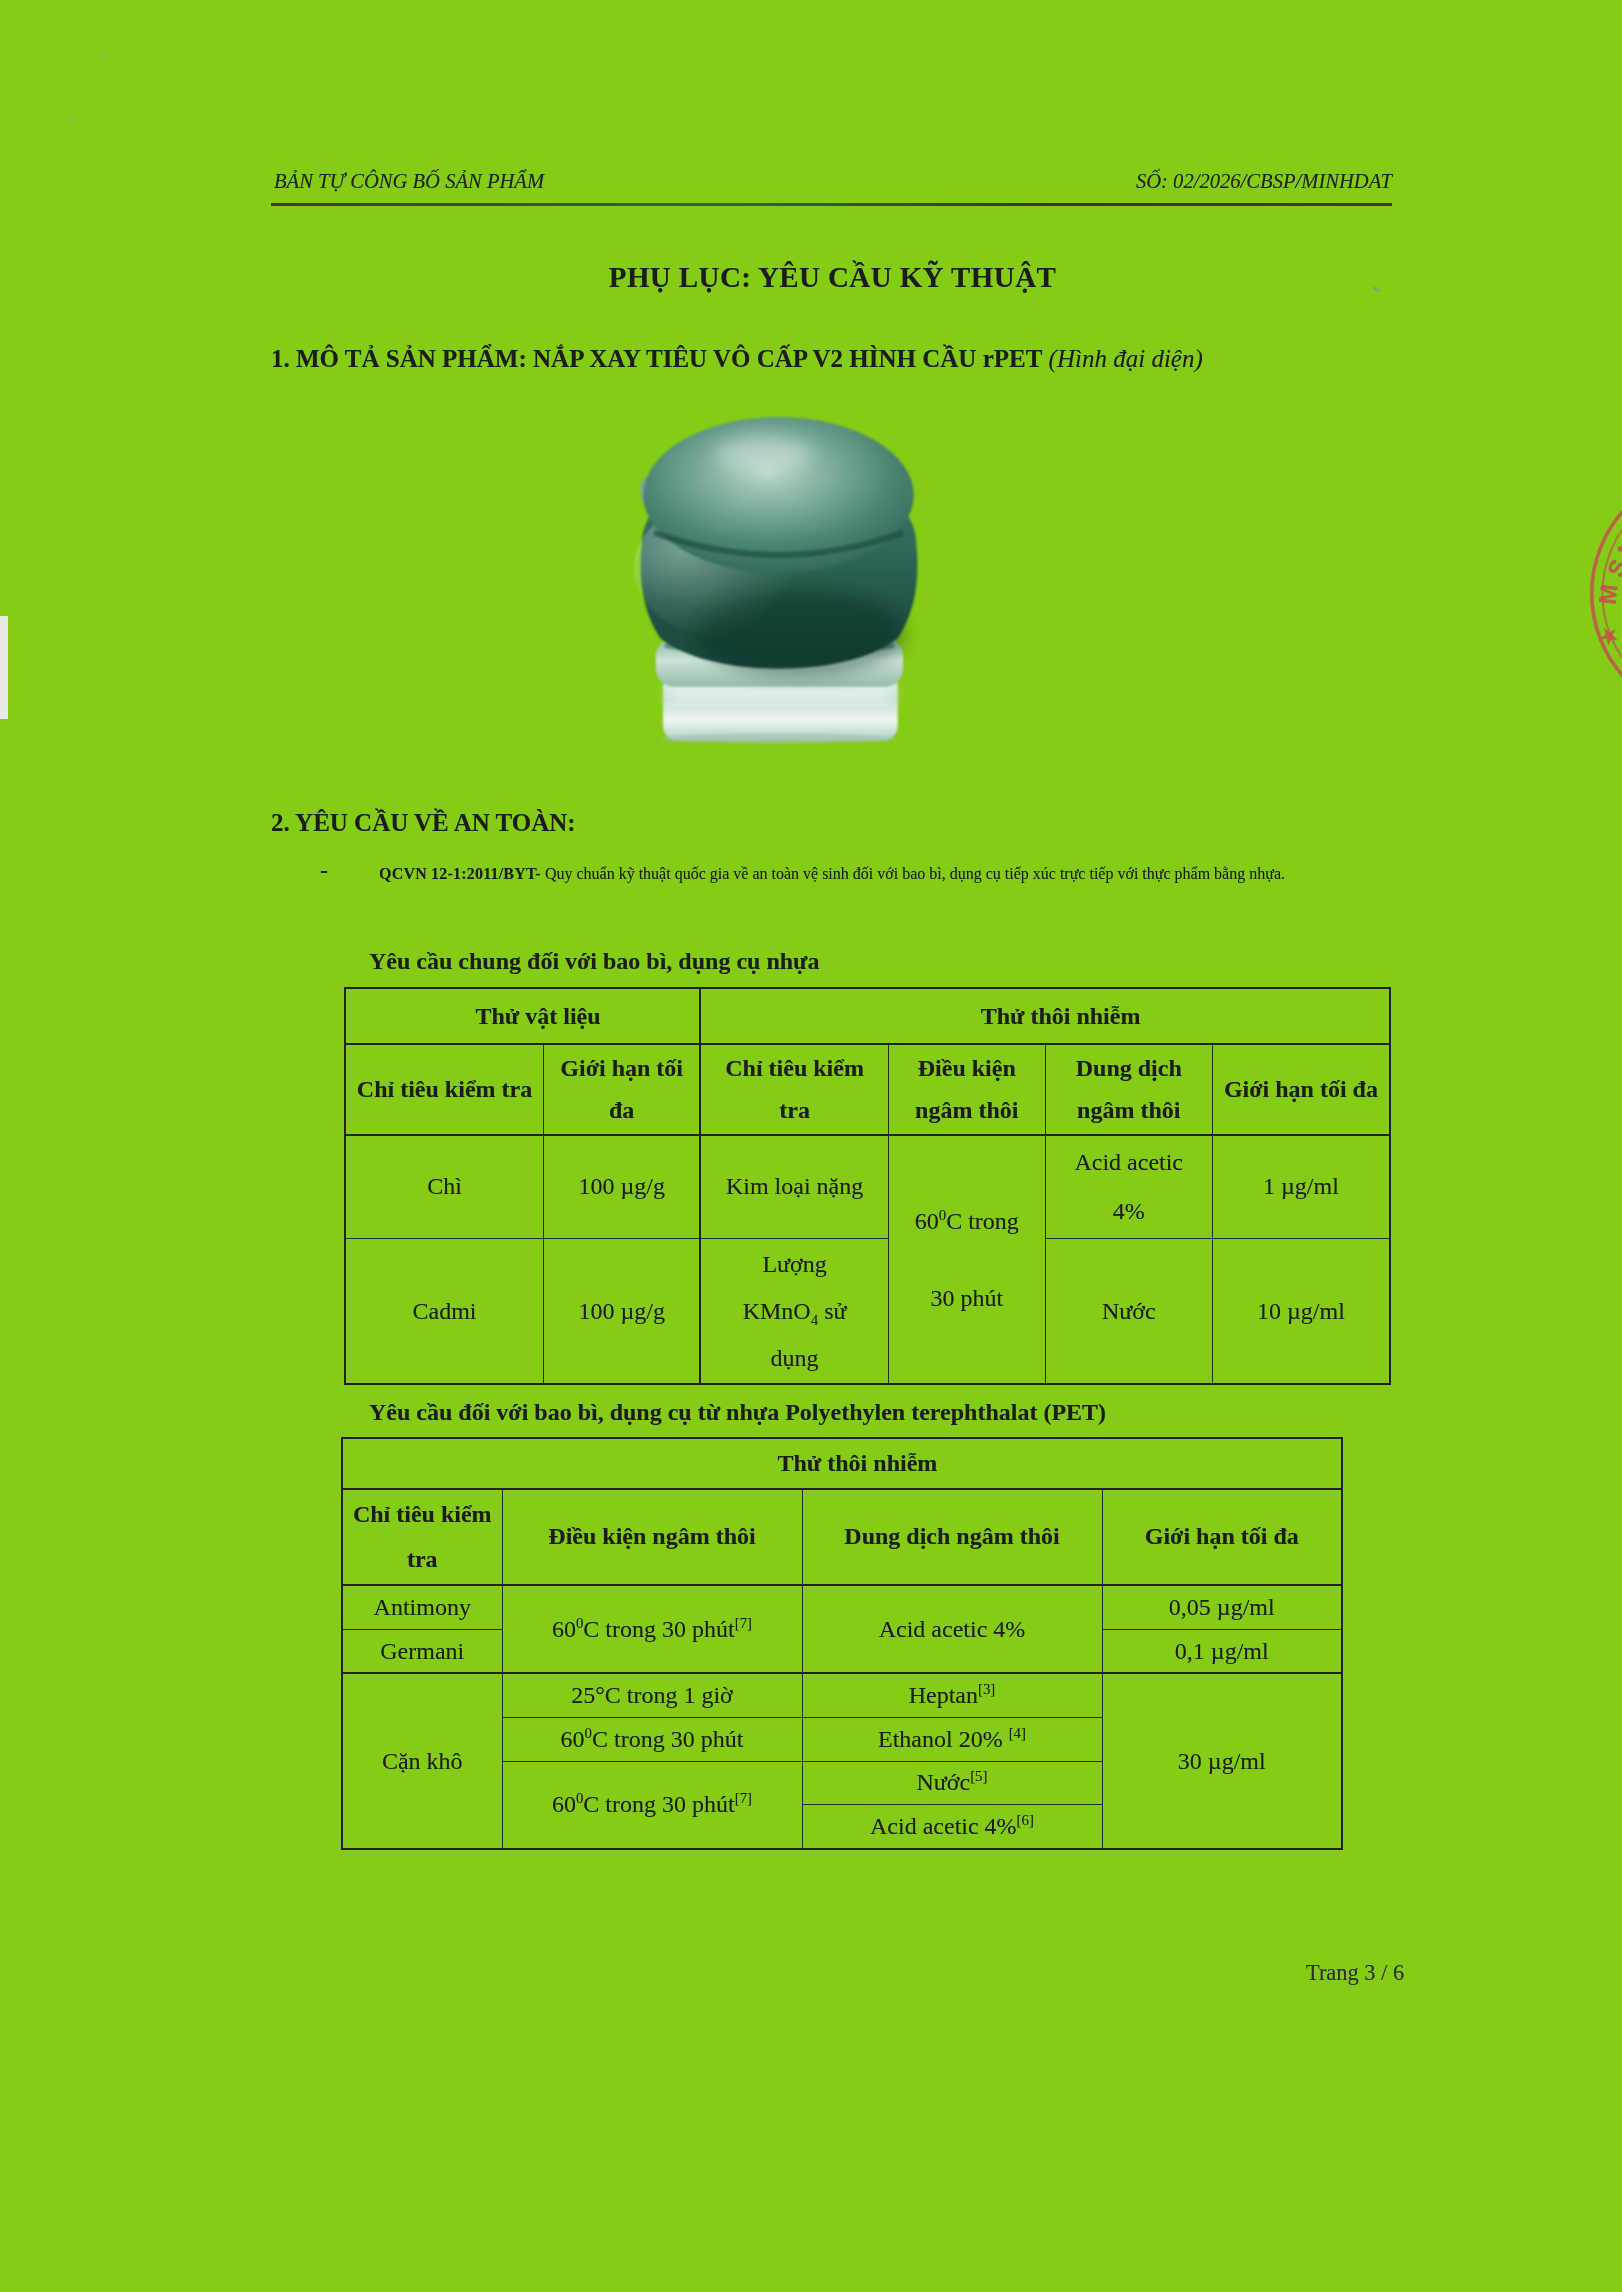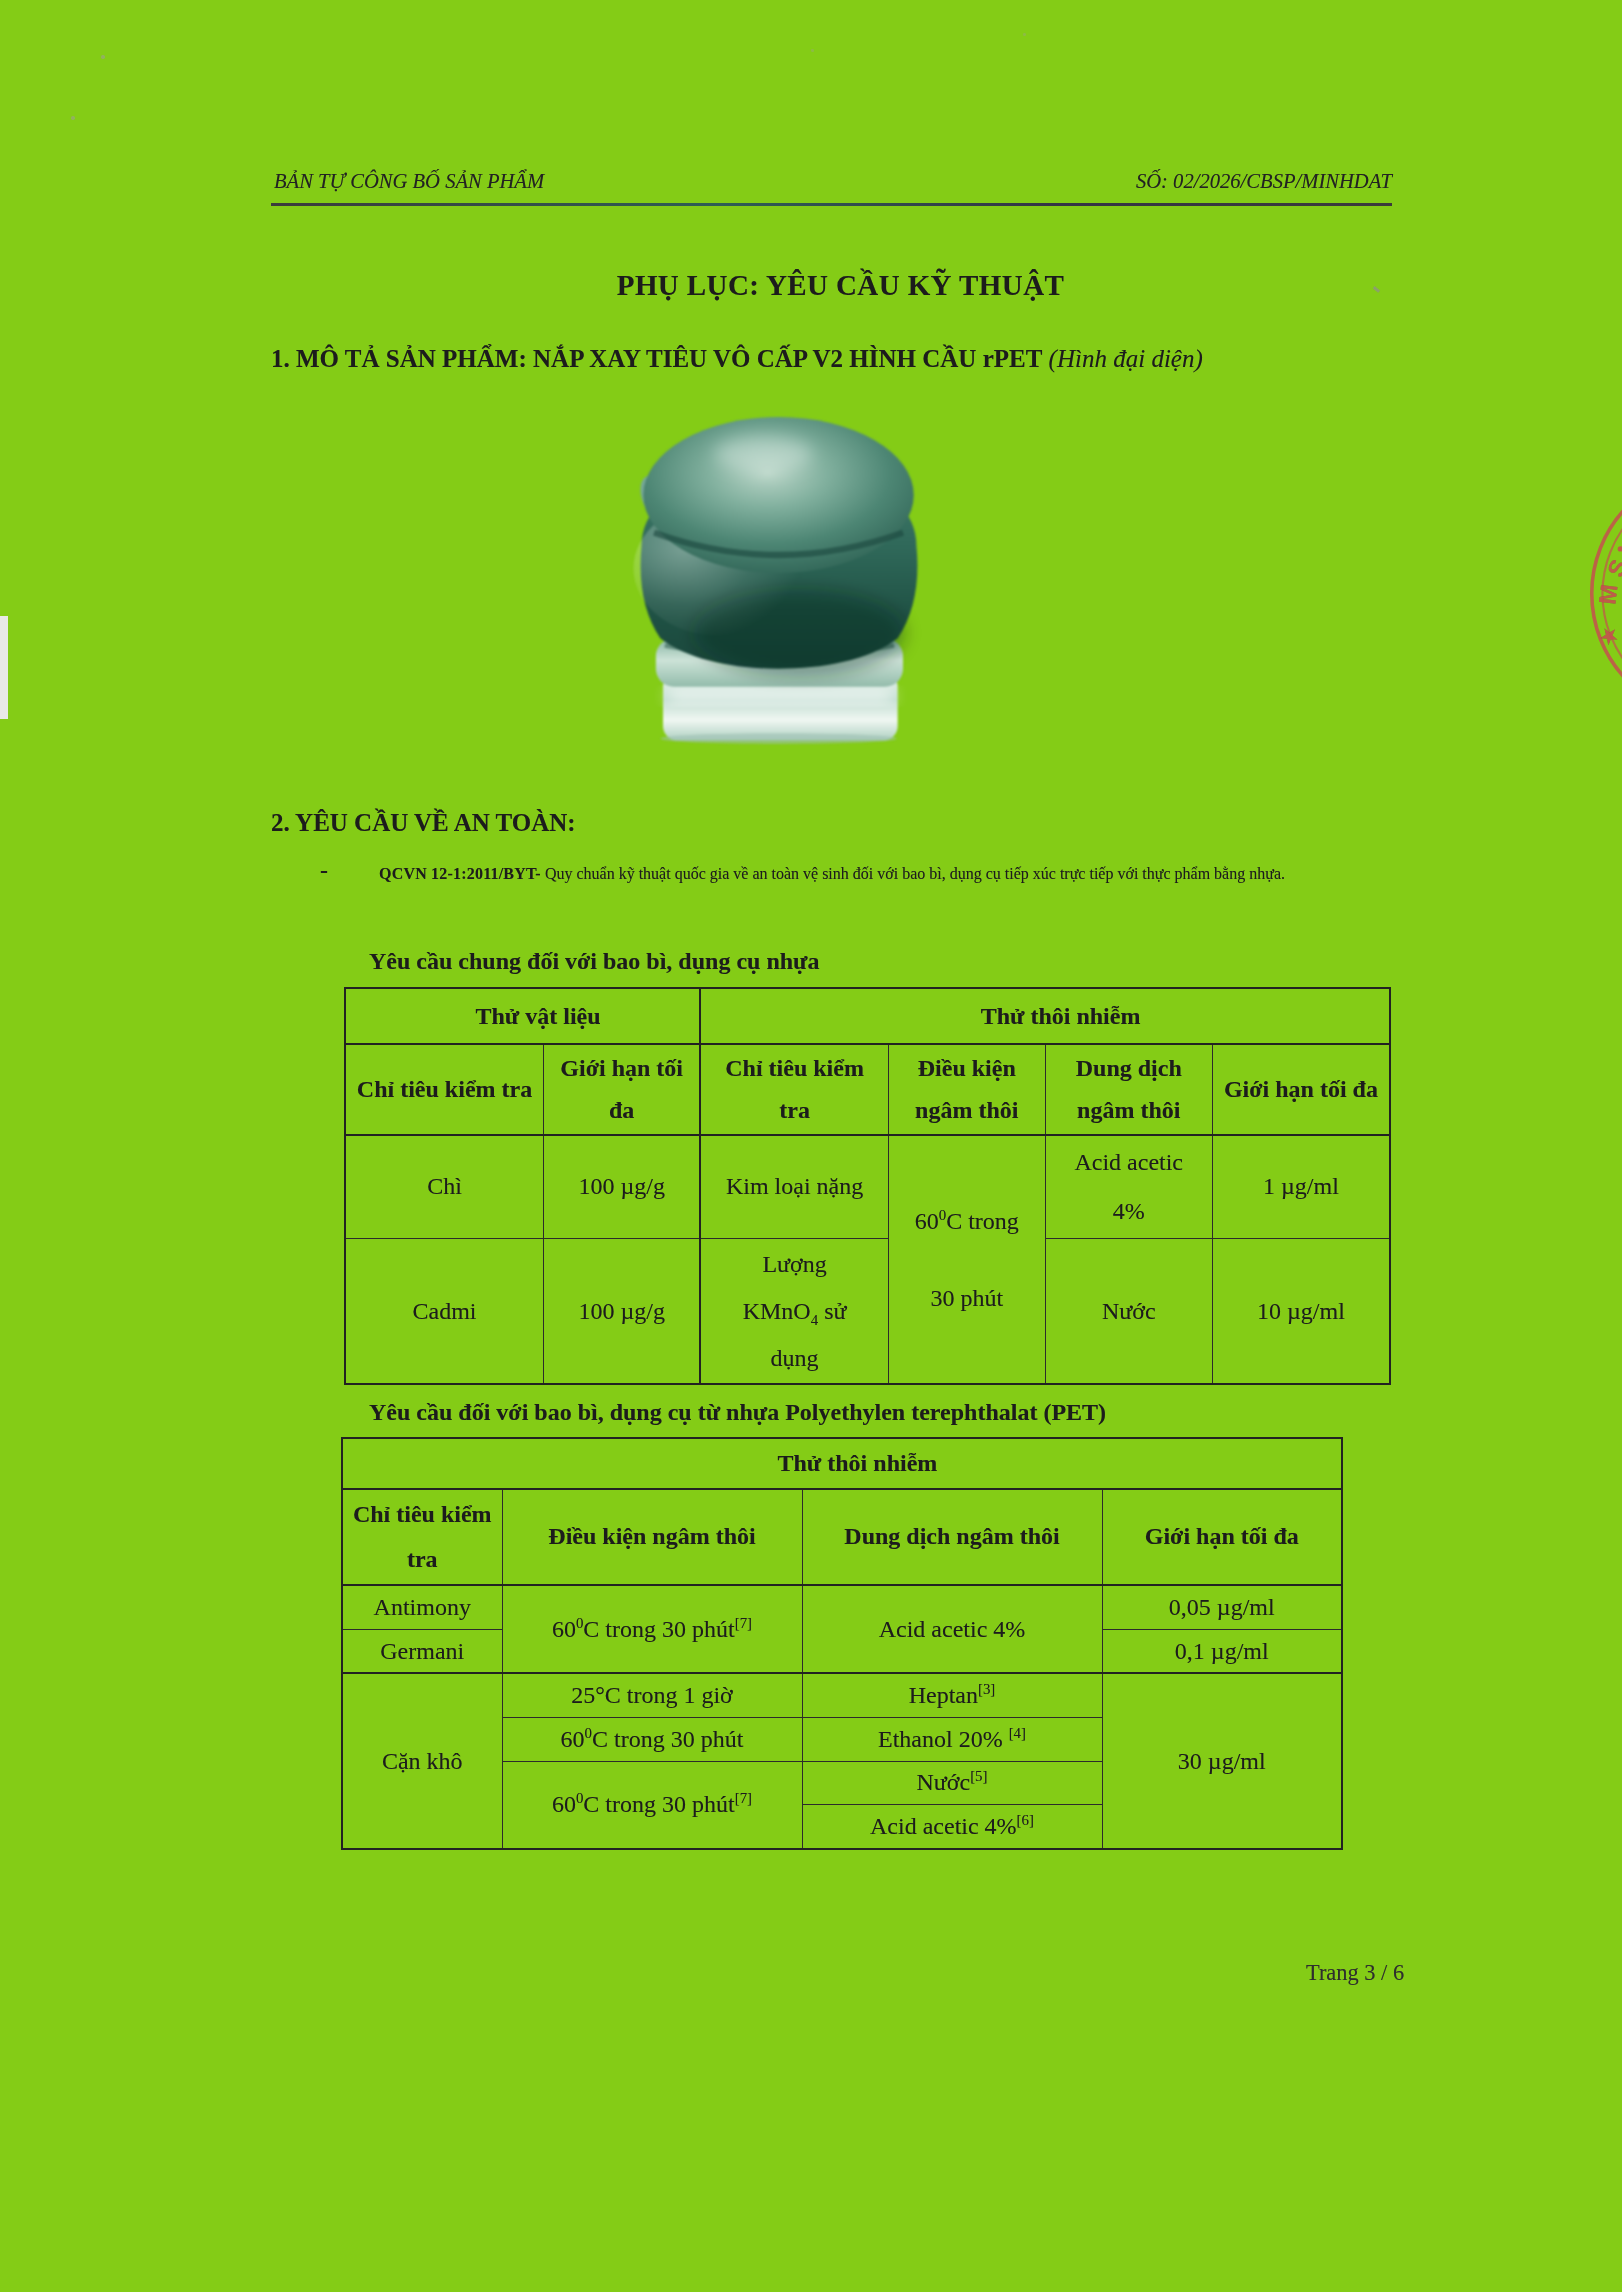--- a/index.html
+++ b/index.html
@@ -11,21 +11,21 @@
     font-family:"Liberation Serif", serif;
     color:#1c1c1c;
     text-shadow:0 0 0.5px rgba(45,45,45,.38);
   }
   .abs{position:absolute;}
   .hdr{font-style:italic;font-size:20.6px;color:#222;}
   .hdr-left{left:274px;top:170px;}
   .hdr-right{right:231px;top:170px;}
   .hdr-rule{left:271px;top:203px;width:1121px;height:2.7px;
     background:linear-gradient(90deg,#3b3b3b,#2e5e55 40%,#343445 70%,#3b3b3b);}
-  .title{left:273px;top:261px;width:1119px;margin:8px;text-align:center;
+  .title{left:273px;top:261px;width:1119px;margin:0;text-align:center;
     font-size:29px;font-weight:bold;letter-spacing:0.4px;}
   .sec-h{left:271px;top:345px;font-size:25px;font-weight:bold;}
   .sec-h .note{font-weight:normal;font-style:italic;}
   .sec2{top:809px;}
   .bullet-dash{left:320px;top:857px;font-size:24px;font-weight:bold;}
   .bullet-text{left:379px;top:853px;width:1030px;font-size:16px;line-height:42px;}
   .bullet-text b{letter-spacing:0.2px;}
   .cap{font-size:24px;font-weight:bold;}
   .cap1{left:369px;top:948px;}
   .cap2{left:369px;top:1399px;}

